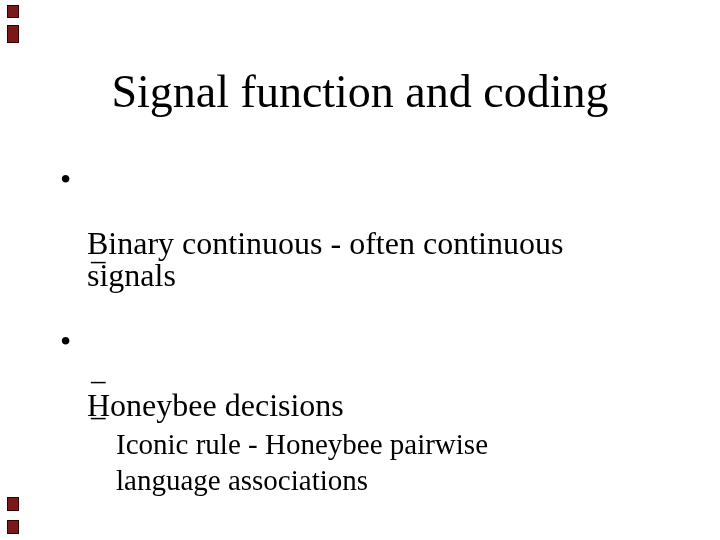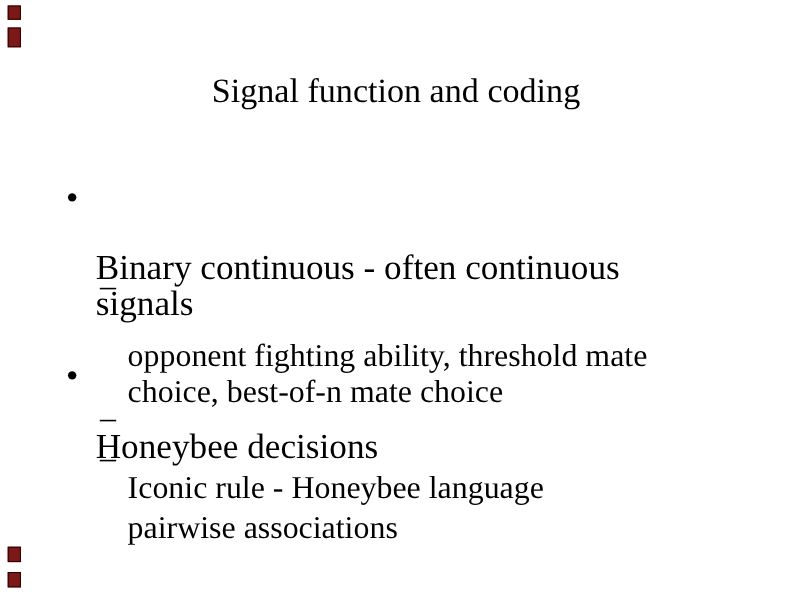--- a/index.html
+++ b/index.html
@@ -18,21 +18,21 @@
   .slide {
     position: absolute;
     inset: 0;
   }
   .slide-title {
     position: absolute;
     left: 0;
     right: 0;
     top: 64px;
     text-align: center;
-    font-size: 31px;
+    font-size: 46px;
     line-height: 1.2;
     white-space: nowrap;
   }
   .bullet-row {
     position: absolute;
     white-space: pre-line;
   }
   .bullet-row .marker {
     position: absolute;
     left: 0;
@@ -82,37 +82,35 @@
   <div class="slide-title">Signal function and coding</div>
 
   <div class="bullet-row lvl1 row-b1">
     <span class="marker">•</span>
     <span>Binary continuous - often continuous
 signals</span>
   </div>
 
   <div class="bullet-row lvl2 row-s1">
     <span class="marker">–</span>
-    <span>opponent fighting ability, threshold mate
-choice, best-of-n mate choice</span>
   </div>
 
   <div class="bullet-row lvl1 row-b2">
     <span class="marker">•</span>
     <span>Honeybee decisions</span>
   </div>
 
   <div class="bullet-row lvl2 row-s2">
     <span class="marker">–</span>
-    <span>Iconic rule - Honeybee language</span>
+    <span>Iconic rule - Honeybee pairwise</span>
   </div>
 
   <div class="bullet-row lvl2 row-s3">
     <span class="marker">–</span>
-    <span>pairwise associations</span>
+    <span>language associations</span>
   </div>
 
   <div class="corner-marker cm1" style="background: rgb(123, 24, 24); border-color: rgb(51, 0, 0);"></div>
   <div class="corner-marker cm2" style="background: rgb(123, 24, 24); border-color: rgb(51, 0, 0);"></div>
   <div class="corner-marker cm3" style="background: rgb(123, 24, 24); border-color: rgb(51, 0, 0);"></div>
   <div class="corner-marker cm4" style="background: rgb(123, 24, 24); border-color: rgb(51, 0, 0);"></div>
 
 </div>
 
 </body></html>

